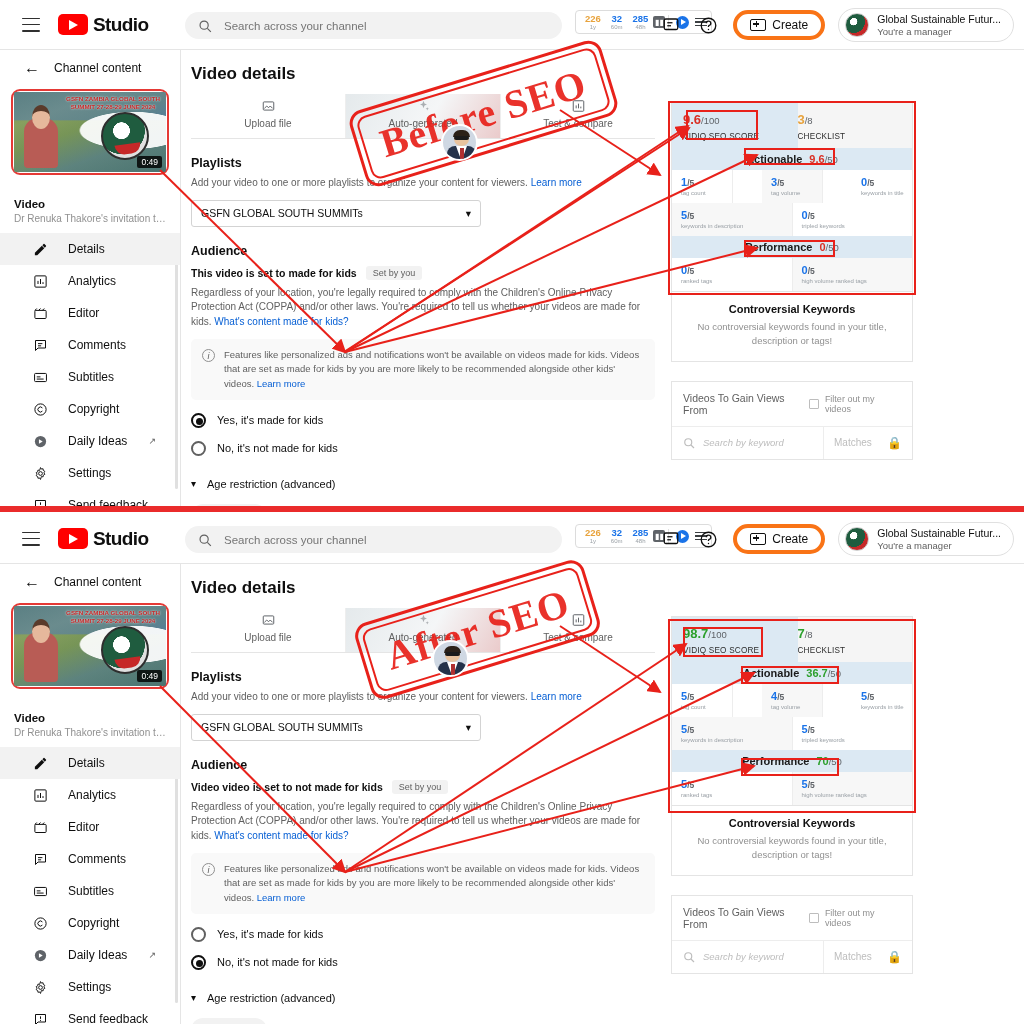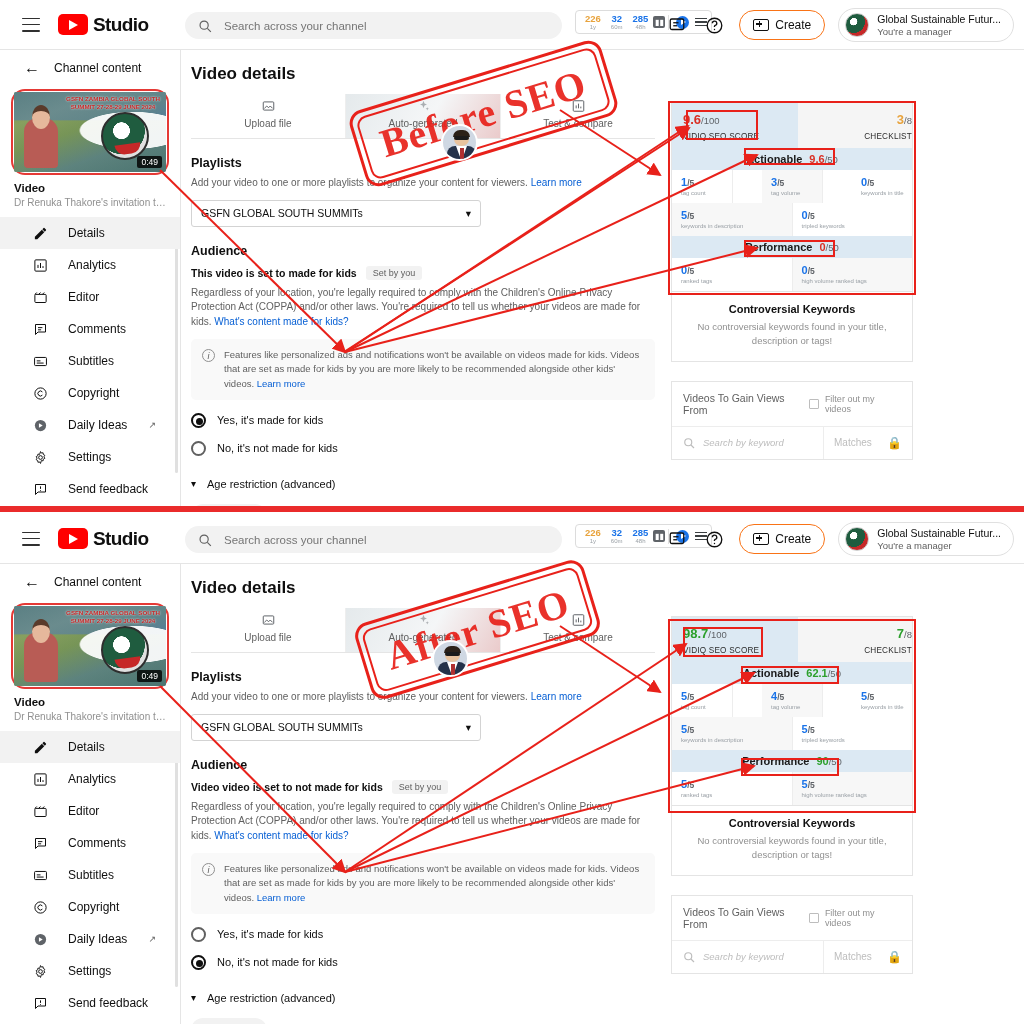--- a/index.html
+++ b/index.html
@@ -34,36 +34,36 @@
   .vq-lbl { font-size:6px; color:#9aa0a6; margin-top:1px; }
   .vq-sep { width:1px; height:15px; background:#e0e0e0; margin:0 3px; }
   .vq-icon-sq { width:12px; height:12px; background:#5f6368; border-radius:2px; display:flex; align-items:center; justify-content:center; }
   .vq-icon-sq span { font-size:8px; color:#fff; }
   .vq-circ { width:13px; height:13px; border-radius:50%; background:#1a73e8; display:flex; align-items:center; justify-content:center; margin:0 4px; }
   .vq-circ::after { content:""; border-left:5px solid #fff; border-top:3px solid transparent; border-bottom:3px solid transparent; margin-left:1px; }
   .vq-burger { width:12px; height:9px; display:flex; flex-direction:column; justify-content:space-between; margin-left:2px; }
   .vq-burger i { height:1.4px; background:#3c4043; }
   .hdr-right { position:absolute; right:10px; top:0; height:50px; display:flex; align-items:center; gap:13px; }
   .icon-btn { width:24px; height:24px; display:flex; align-items:center; justify-content:center; cursor:pointer; }
-  .create-btn { display:flex; align-items:center; gap:6px; border:1px solid #f97316; border-radius:16px; height:30px; padding:0 13px; font-size:12px; cursor:pointer; }
+  .create-btn { display:flex; align-items:center; gap:6px; border:4px solid #f97316; border-radius:16px; height:30px; padding:0 13px; font-size:12px; cursor:pointer; }
   .create-icon { width:16px; height:12px; border:1.5px solid #0f0f0f; border-radius:2px; position:relative; }
   .create-icon::before { content:""; position:absolute; left:2px; top:3.2px; width:6px; height:1.4px; background:#0f0f0f; }
   .create-icon::after { content:""; position:absolute; left:4.3px; top:1px; width:1.4px; height:6px; background:#0f0f0f; }
   .chan-chip { display:flex; align-items:center; gap:8px; border:1px solid #e0e0e0; border-radius:18px; height:34px; padding:0 12px 0 6px; cursor:pointer; }
   .chan-av { width:24px; height:24px; border-radius:50%; background:radial-gradient(circle at 35% 35%, #fff 0 18%, #1f5c3f 19% 55%, #c62828 56% 100%); border:1px solid #cfcfcf; }
   .chan-txt { line-height:1.25; }
   .chan-name { font-size:10.5px; color:#0f0f0f; }
   .chan-role { font-size:9.5px; color:#606060; }
 
   
   .sidebar { position:absolute; top:50px; left:0; width:181px; height:460px; background:#fff; border-right:1px solid #e5e5e5; }
   .ch-head { display:flex; align-items:center; gap:14px; height:36px; padding-left:24px; }
   .back-arrow { font-size:16px; color:#0f0f0f; }
   .ch-head-lbl { font-size:12px; color:#0f0f0f; }
-  .thumb-wrap { margin:3px 11px 0 11px; border:2px solid #e53935; border-radius:14px; padding:1px; }
+  .thumb-wrap { margin:3px 11px 16px 11px; border:2px solid #e53935; border-radius:9px; padding:1px; }
   .thumb { position:relative; width:100%; height:80px; border-radius:2px; overflow:hidden;
     background:linear-gradient(160deg,#6f8d4e 0%,#9bb06b 25%,#7e9c5d 45%,#4f7ba3 70%,#2d5f8a 100%); }
   .thumb .sky { position:absolute; inset:0; background:
      radial-gradient(ellipse at 78% 48%, rgba(255,255,255,.92) 0 31%, rgba(255,255,255,0) 32%),
      linear-gradient(180deg, rgba(80,120,160,.65) 0 35%, rgba(110,140,80,.45) 36% 100%); }
   .thumb .globe { position:absolute; right:17px; top:20px; width:48px; height:48px; border-radius:50%;
      background:radial-gradient(circle at 42% 38%, #fff 0 22%, #1f5c3f 23% 62%, #e0e0e0 63% 100%);
      border:2px solid #2e2e2e; }
   .thumb .globe::after{ content:""; position:absolute; left:12px; top:30px; width:26px; height:10px; background:#c62828; border-radius:0 0 14px 14px; transform:rotate(-8deg); }
   .thumb .person { position:absolute; left:10px; top:26px; width:34px; height:50px; background:#b85c55; border-radius:14px 14px 4px 4px; }
@@ -107,21 +107,21 @@
   .chev { font-size:10px; color:#0f0f0f; }
   .showless { margin-top:14px; display:inline-block; background:#f2f2f2; border-radius:15px; padding:6px 14px; font-size:10.5px; cursor:pointer; }
 
   
   .rightcol { position:absolute; top:50px; left:671px; width:353px; height:460px; background:#fff; padding:52px 14px 0 0; }
   .seo-card { width:242px; background:#fff; border:1px solid #e4e4e4; }
   .redbox { position:absolute; left:668px; top:101px; width:248px; height:194px; border:2.5px solid #e8211a; z-index:30; pointer-events:none; }
   .seo-top { display:flex; }
   .seo-cell { flex:1; padding:7px 0 7px 11px; }
   .seo-cell.score { background:#dce9f3; }
-  .seo-cell.check { background:#f5f5f5; text-align:right; padding-left:0; }
+  .seo-cell.check { background:#f5f5f5; text-align:left; padding-left:0; }
   .big { font-size:13px; font-weight:bold; }
   .small-den { font-size:9.5px; color:#5f6368; font-weight:normal; }
   .cap { font-size:8.2px; color:#2c2c2c; margin-top:4px; letter-spacing:.2px; }
   .band { background:#dce9f3; text-align:center; padding:5px 0; font-size:11px; font-weight:bold; color:#1a1a1a; }
   .band .v { margin-left:7px; }
   .grid3 { display:flex;gap:29px; }
   .grid2 { display:flex; }
   .gcell { flex:1; padding:6px 0 7px 9px; border-right:1px solid #ededed; }
   .gcell:last-child { border-right:0; }
   .gcell.alt { background:#f7f7f7; }
@@ -811,21 +811,21 @@
         <div class="seo-cell score">
           <div><span class="big" style="color:#2ca02c">98.7</span><span class="small-den">/100</span></div>
           <div class="cap">VIDIQ SEO SCORE</div>
         </div>
         <div class="seo-cell check">
           <div><span class="big" style="color:#2ca02c">7</span><span class="small-den">/8</span></div>
           <div class="cap">CHECKLIST</div>
         </div>
       </div>
       <div class="band">
-        <span>Actionable</span><span class="v" style="color:#2ca02c">62.1</span><span class="small-den">/50</span>
+        <span>Actionable</span><span class="v" style="color:#2ca02c">36.7</span><span class="small-den">/50</span>
       </div>
       <div class="grid3">
         <div class="gcell">
           <div class="gnum"><span>5</span><span class="den">/5</span></div>
           <div class="glabel">tag count</div>
         </div>
         <div class="gcell alt">
           <div class="gnum"><span>4</span><span class="den">/5</span></div>
           <div class="glabel">tag volume</div>
         </div>
@@ -838,21 +838,21 @@
         <div class="gcell alt">
           <div class="gnum"><span>5</span><span class="den">/5</span></div>
           <div class="glabel">keywords in description</div>
         </div>
         <div class="gcell">
           <div class="gnum"><span>5</span><span class="den">/5</span></div>
           <div class="glabel">tripled keywords</div>
         </div>
       </div>
       <div class="band">
-        <span>Performance</span><span class="v" style="color:#2ca02c">90</span><span class="small-den">/50</span>
+        <span>Performance</span><span class="v" style="color:#2ca02c">70</span><span class="small-den">/50</span>
       </div>
       <div class="grid2">
         <div class="gcell">
           <div class="gnum"><span>5</span><span class="den">/5</span></div>
           <div class="glabel">ranked tags</div>
         </div>
         <div class="gcell alt">
           <div class="gnum"><span>5</span><span class="den">/5</span></div>
           <div class="glabel">high volume ranked tags</div>
         </div>

